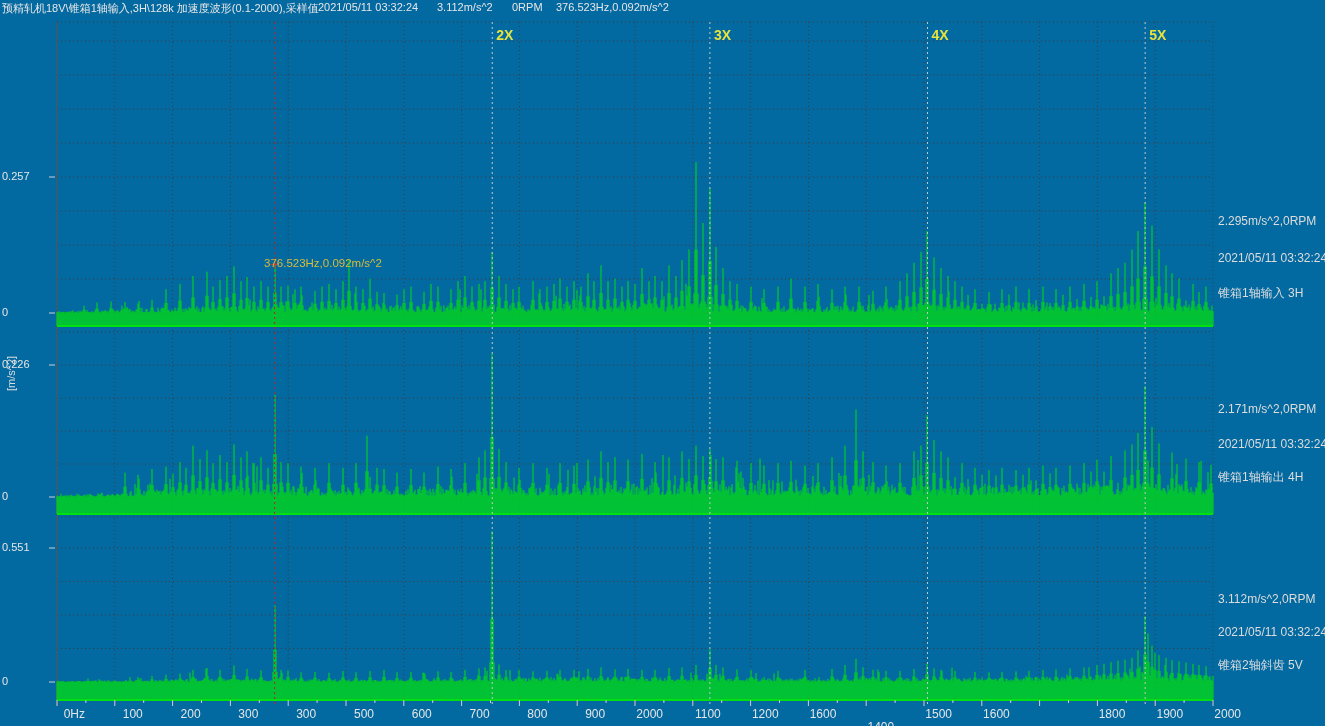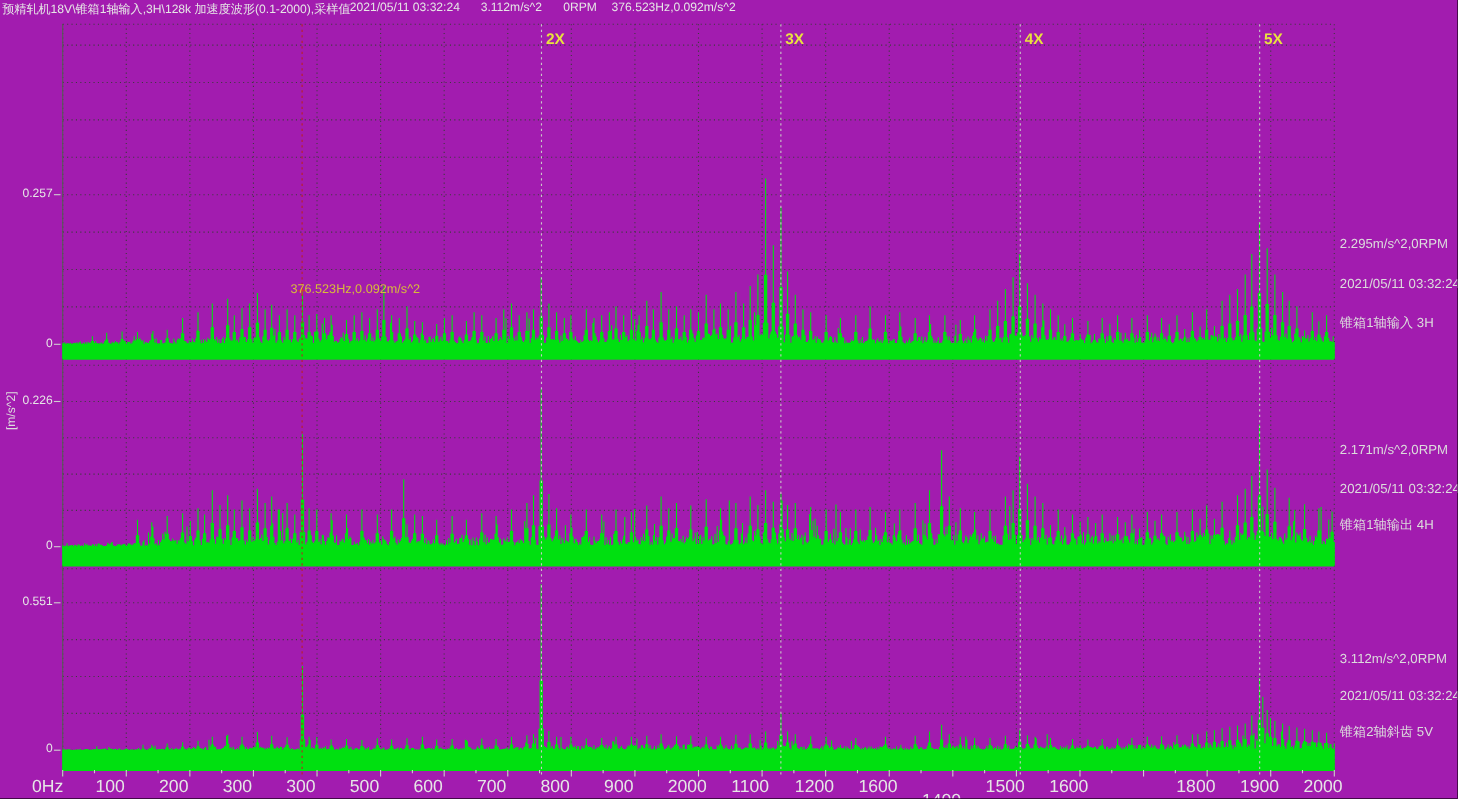--- a/index.html
+++ b/index.html
@@ -1,22 +1,22 @@
 <!DOCTYPE html>
 <html><head>
 <meta charset="utf-8">
 <style>
   html,body{margin:0;padding:0;background:#000;}
-  .screen{position:relative;width:1325px;height:726px;background:#a21caf;overflow:hidden;
+  .screen{position:relative;width:1325px;height:726px;background:#0369a1;overflow:hidden;
           font-family:"Liberation Sans","DejaVu Sans",sans-serif;}
   .header{position:absolute;left:0;top:0;width:1325px;height:16px;}
   .header span{position:absolute;top:1px;font-size:11px;color:#e6e6e6;white-space:nowrap;}
   #plot-svg{position:absolute;left:0;top:0;}
-  .ylab{position:absolute;width:46px;text-align:right;font-size:11px;color:#e6e6e6;}
-  .xlab{position:absolute;width:56px;text-align:left;font-size:16px;color:#e6e6e6;top:707px;}
+  .ylab{position:absolute;width:46px;font-size:11px;color:#e6e6e6;}
+  .xlab{position:absolute;width:56px;text-align:right;font-size:12px;color:#e6e6e6;top:707px;}
   .unit-label{position:absolute;left:5px;top:391px;transform:rotate(-90deg);
               transform-origin:left top;font-size:11px;color:#dddddd;white-space:nowrap;}
   .annotation{position:absolute;left:264px;top:257px;font-size:11.5px;color:#d8bc3a;white-space:nowrap;}
   .chinfo{position:absolute;left:1218px;font-size:12px;color:#dcdcdc;white-space:nowrap;}
 </style>
 </head>
 <body>
 
 <div class="screen">
 

